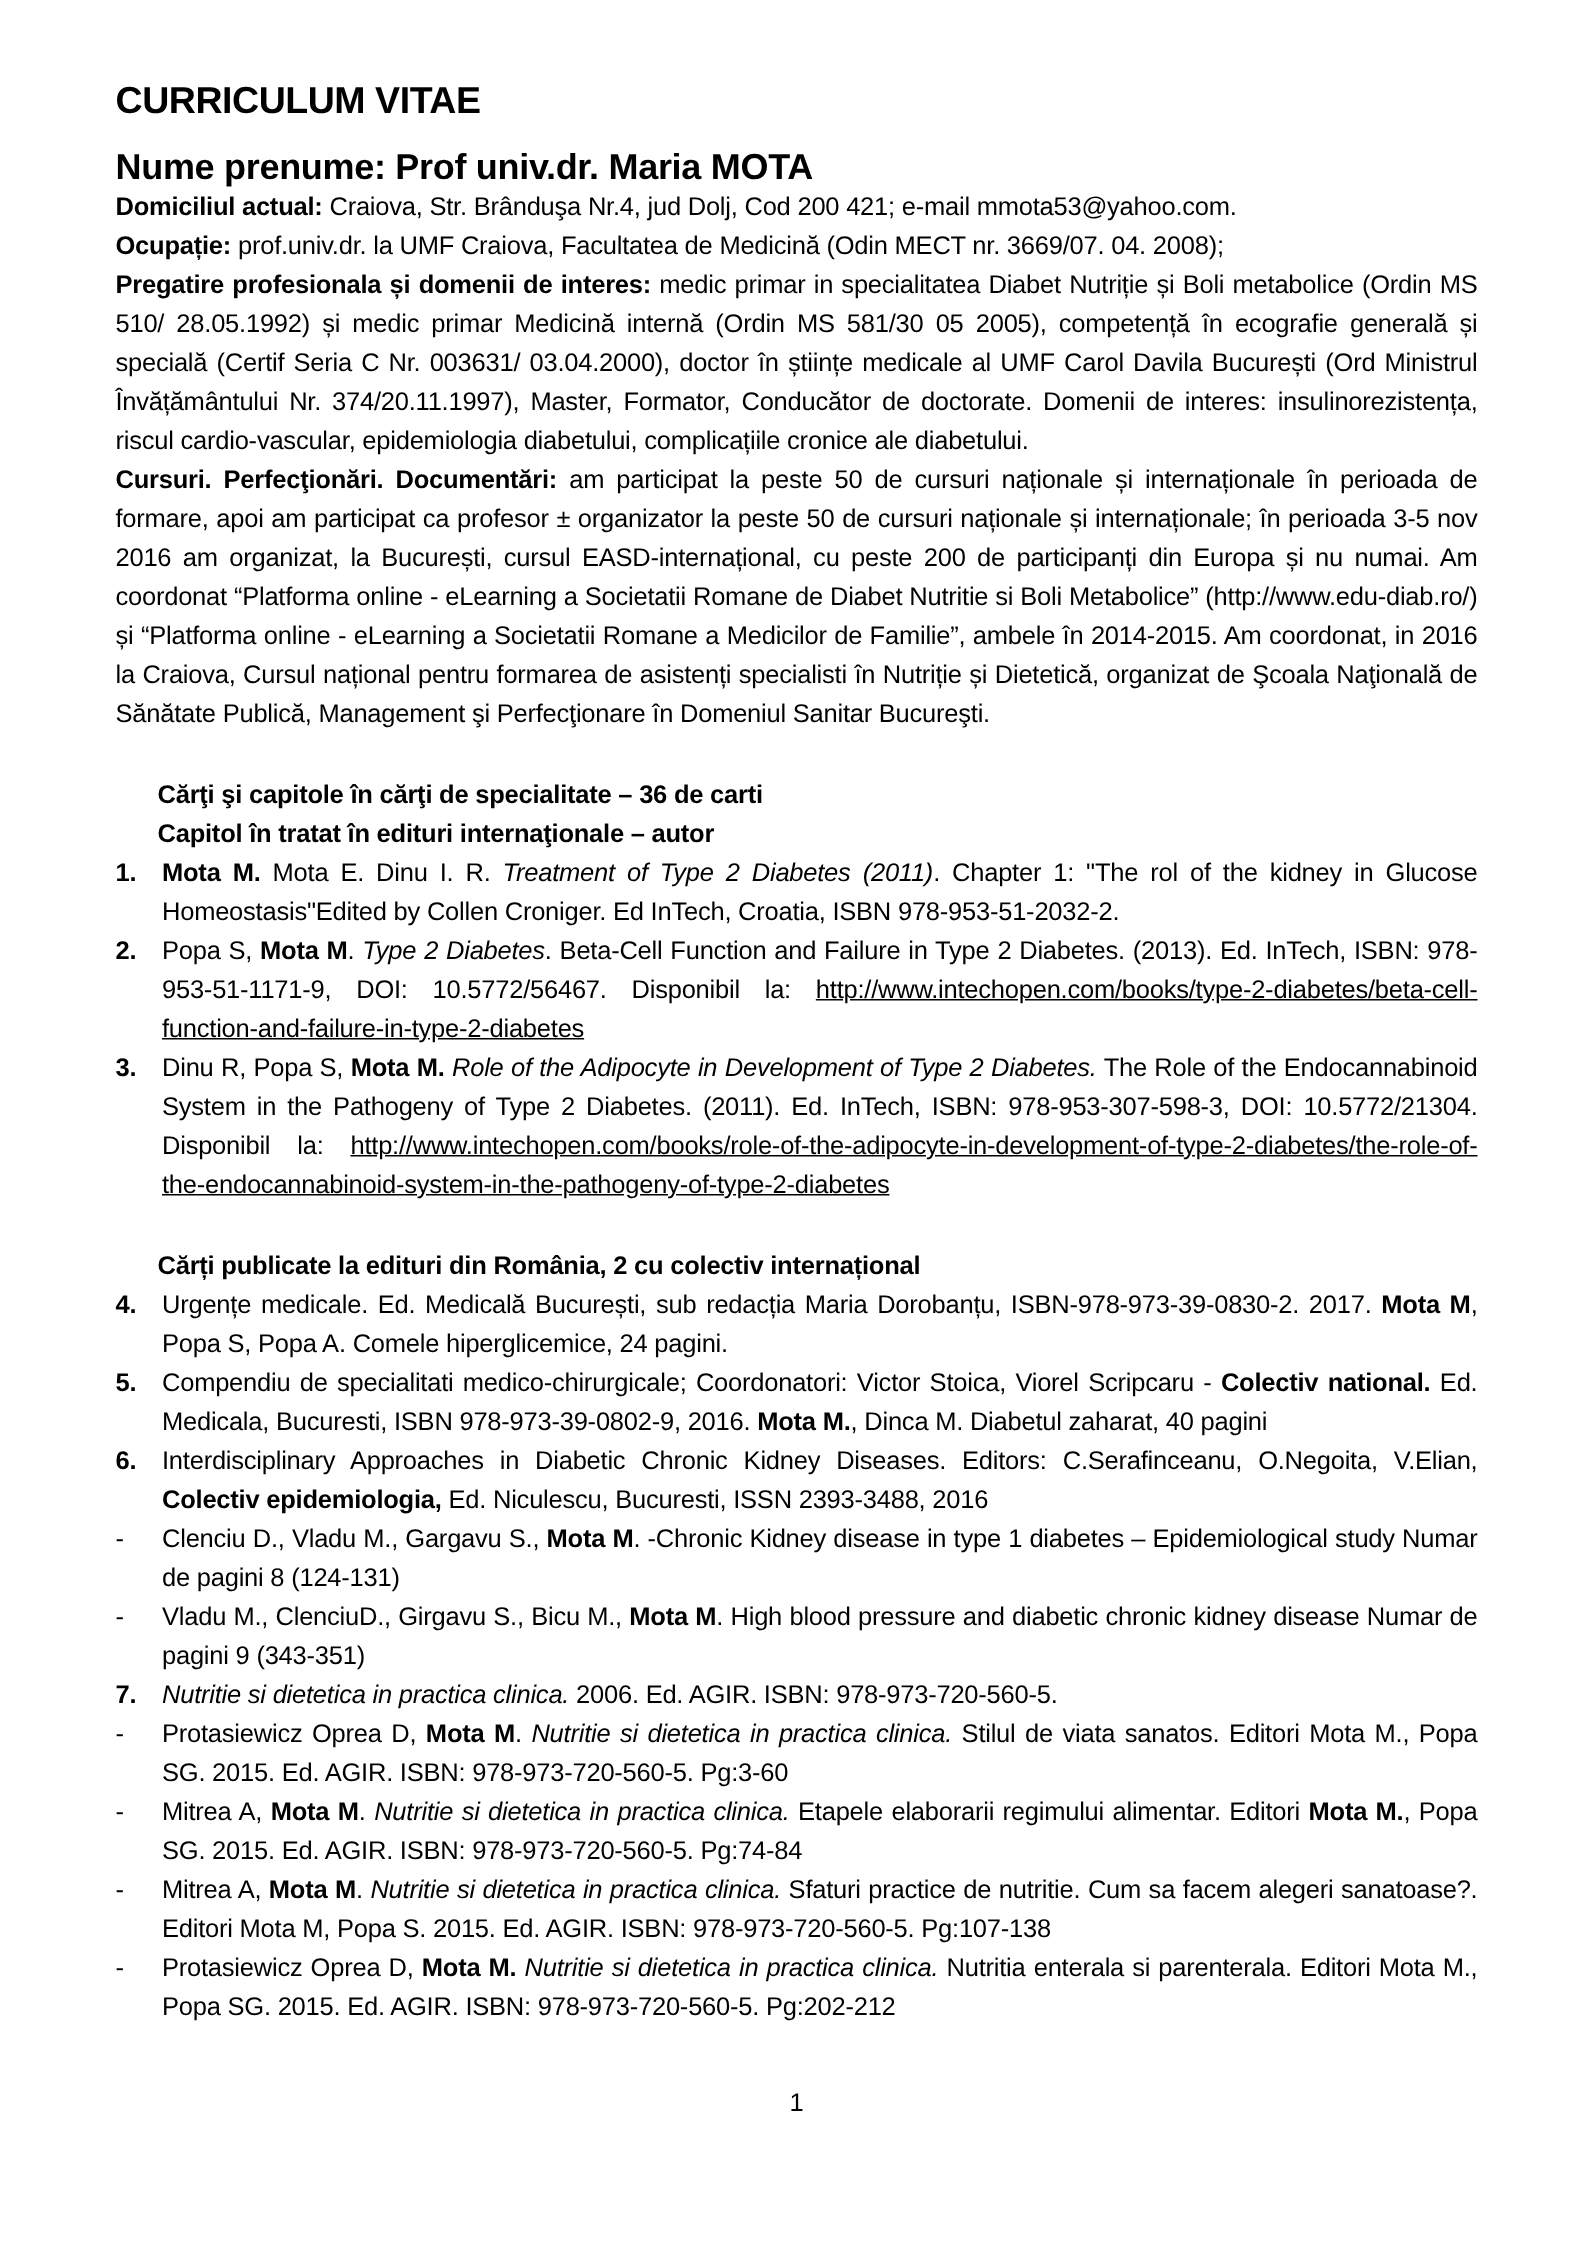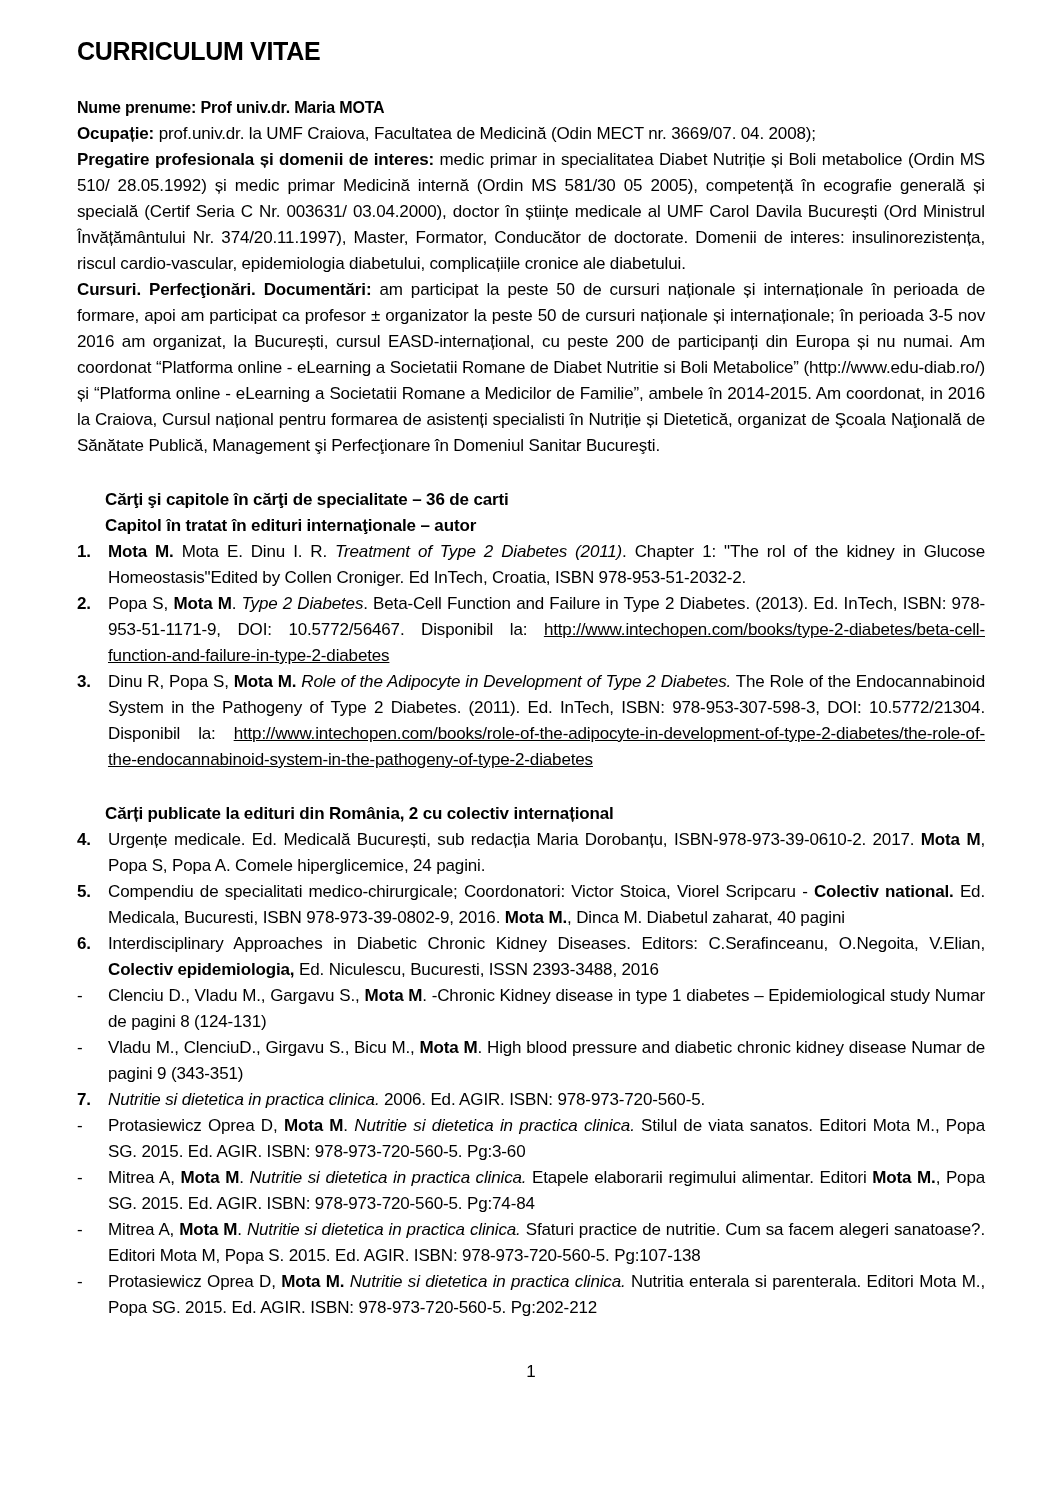--- a/index.html
+++ b/index.html
@@ -7,32 +7,32 @@
   body {
     width: 1058px;
     height: 1497px;
     overflow: hidden;
     color: #000;
     font-family: "Liberation Sans", sans-serif;
     font-size: 17px;
     line-height: 26px;
     letter-spacing: -0.15px;
   }
-  .page { padding: 36px 73px 20px 77px; }
+  .page { padding: 52px 73px 20px 77px; }
   h1.doc-title {
     font-size: 25px;
     line-height: 30px;
     font-weight: bold;
     letter-spacing: -0.3px;
   }
   h2.name-heading {
-    font-size: 16px;
+    font-size: 24px;
     line-height: 26px;
     font-weight: bold;
-    margin-top: 29px;
+    margin-top: 17px;
     letter-spacing: -0.2px;
   }
   .para { text-align: justify; }
   .b { font-weight: bold; }
   .i { font-style: italic; }
   .u { text-decoration: underline; }
   section.sec { margin-top: 28px; }
   .sec-heading { font-weight: bold; text-align: left; margin-left: 28px; }
   .li { display: flex; }
   .li .marker { flex: 0 0 31px; width: 31px; }
@@ -41,20 +41,21 @@
   .page-number { text-align: center; margin-top: 38px; }
 </style>
 </head>
 <body>
 
 <div class="page">
   <h1 class="doc-title">CURRICULUM VITAE</h1>
   <h2 class="name-heading">Nume prenume: Prof univ.dr. Maria MOTA</h2>
 
   <div>
+      <p class="para"><span class="b">Domiciliul actual:</span><span>  Craiova, Str. Brânduşa  Nr.4, jud Dolj, Cod 200 421; e-mail mmota53@yahoo.com.</span></p>
       <p class="para"><span class="b">Ocupație:</span><span> prof.univ.dr. la UMF Craiova, Facultatea de Medicină (Odin MECT nr. 3669/07. 04.  2008);</span></p>
       <p class="para"><span class="b">Pregatire profesionala și domenii de interes:</span><span> medic primar in specialitatea Diabet Nutriție și Boli metabolice (Ordin MS 510/ 28.05.1992) și medic primar Medicină internă (Ordin MS 581/30 05 2005), competență în ecografie generală și specială (Certif Seria C Nr. 003631/ 03.04.2000), doctor în științe medicale al UMF Carol Davila București (Ord Ministrul Învățământului Nr. 374/20.11.1997), Master, Formator, Conducător de doctorate. Domenii de interes: insulinorezistența, riscul cardio-vascular, epidemiologia diabetului, complicațiile cronice ale diabetului.</span></p>
       <p class="para"><span class="b">Cursuri. Perfecţionări. Documentări:</span><span> am participat la peste 50 de cursuri naționale și internaționale în perioada de formare, apoi am participat ca profesor ± organizator la peste 50 de cursuri naționale și internaționale; în perioada 3-5 nov 2016 am organizat, la București, cursul EASD-internațional, cu peste 200 de participanți din Europa și nu numai. Am coordonat “Platforma online - eLearning a Societatii Romane de Diabet Nutritie si Boli Metabolice” (http://www.edu-diab.ro/) și “Platforma online - eLearning a Societatii Romane a Medicilor de Familie”, ambele în 2014-2015. Am coordonat, in 2016 la Craiova, Cursul național pentru formarea de asistenți specialisti în Nutriție și Dietetică, organizat de Şcoala Naţională de Sănătate Publică, Management şi Perfecţionare în Domeniul Sanitar Bucureşti.</span></p>
     </div>
 
   <section class="sec">
     <div>
         <p class="sec-heading">Cărţi şi capitole în cărţi de specialitate – 36 de carti</p>
         <p class="sec-heading">Capitol în tratat în edituri internaţionale – autor</p>
       </div>
@@ -74,21 +75,21 @@
       </div>
   </section>
 
   <section class="sec">
     <div>
         <p class="sec-heading">Cărți publicate la edituri din România, 2 cu colectiv internațional</p>
       </div>
     <div>
         <div class="li">
           <span class="marker b">4.</span>
-          <div class="li-text"><span>Urgențe medicale. Ed. Medicală București, sub redacția Maria Dorobanțu, ISBN-978-973-39-0610-2.  2017. </span><span class="b">Mota M</span><span>, Popa S, Popa A. Comele hiperglicemice, 24 pagini.</span></div>
+          <div class="li-text"><span>Urgențe medicale. Ed. Medicală București, sub redacția Maria Dorobanțu, ISBN-978-973-39-0830-2.  2017. </span><span class="b">Mota M</span><span>, Popa S, Popa A. Comele hiperglicemice, 24 pagini.</span></div>
         </div>
         <div class="li">
           <span class="marker b">5.</span>
           <div class="li-text"><span>Compendiu de specialitati medico-chirurgicale; Coordonatori: Victor Stoica, Viorel Scripcaru - </span><span class="b">Colectiv national.</span><span> Ed. Medicala, Bucuresti, ISBN 978-973-39-0802-9, 2016. </span><span class="b">Mota M.</span><span>, Dinca M. Diabetul zaharat,  40 pagini</span></div>
         </div>
         <div class="li">
           <span class="marker b">6.</span>
           <div class="li-text"><span>Interdisciplinary Approaches in Diabetic Chronic Kidney Diseases. Editors: C.Serafinceanu, O.Negoita, V.Elian, </span><span class="b">Colectiv epidemiologia,</span><span> Ed. Niculescu, Bucuresti, ISSN 2393-3488, 2016</span></div>
         </div>
         <div class="li">

